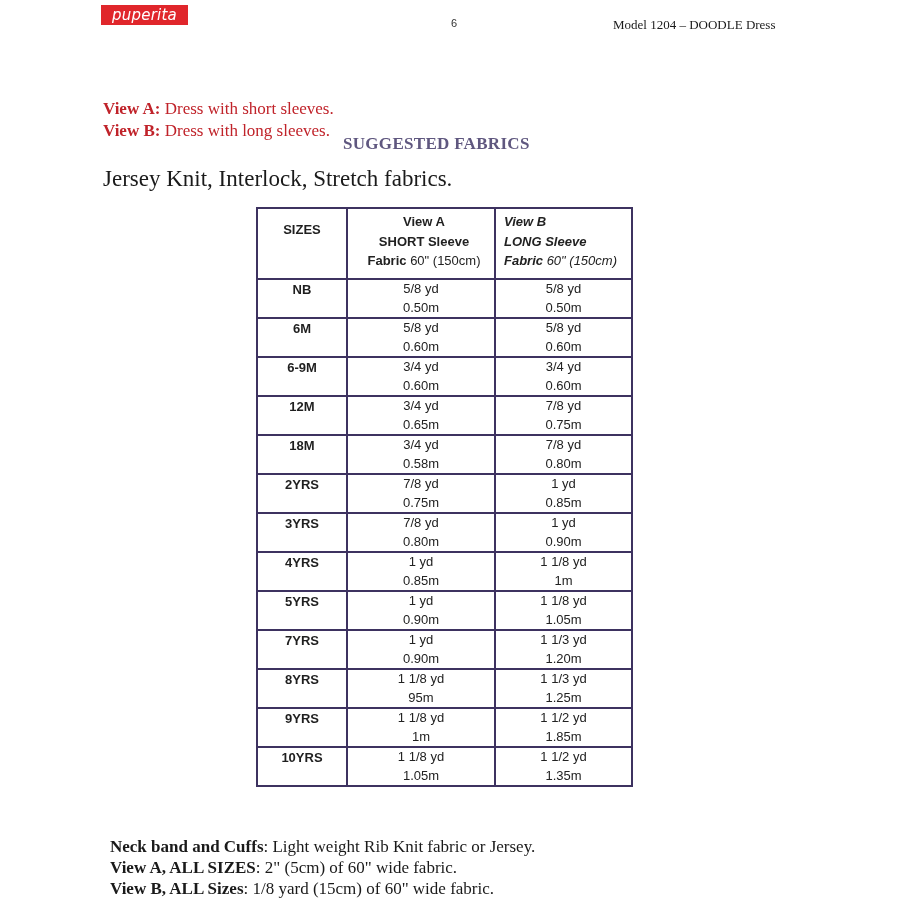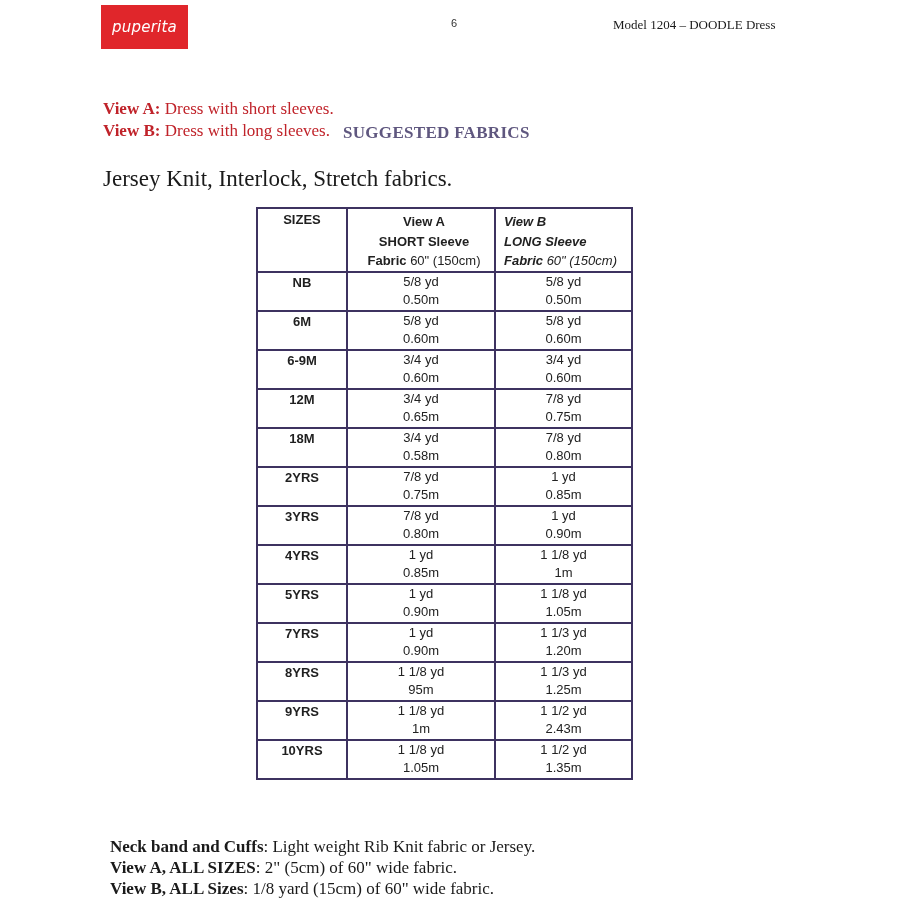--- a/index.html
+++ b/index.html
@@ -1,40 +1,40 @@
 <!DOCTYPE html>
 <html><head>
 <meta charset="utf-8">
 <style>
   html, body { margin: 0; padding: 0; background: #ffffff; }
   body { width: 900px; height: 900px; position: relative; overflow: hidden; font-family: "Liberation Serif", serif; color: #1a1a1a; }
 
-  .logo { position: absolute; left: 101px; top: 5px; width: 87px; height: 44px; background: #e0262b; display: flex; align-items: center; justify-content: center; }
+  .logo { position: absolute; left: 101px; top: 5px; width: 87px; height: 20px; background: #e0262b; display: flex; align-items: center; justify-content: center; }
   .logo span { color: #ffffff; font-family: "DejaVu Sans", sans-serif; font-size: 15px; font-style: italic; letter-spacing: 0.2px; }
 
   .page-num { position: absolute; left: 451px; top: 17px; font-family: "Liberation Sans", sans-serif; font-size: 11px; color: #333; }
   .model { position: absolute; left: 613px; top: 17px; font-size: 13px; color: #1a1a1a; }
 
   .views { position: absolute; left: 103px; top: 60px; font-size: 17px; line-height: 22px; color: #c0232a; margin-top: 38px; }
   .views b { font-weight: bold; }
 
-  .sugg { position: absolute; left: 343px; top: 123px; font-size: 17px; font-weight: bold; color: #5f577f; letter-spacing: 0.3px; }
+  .sugg { position: absolute; left: 343px; top: 134px; font-size: 17px; font-weight: bold; color: #5f577f; letter-spacing: 0.3px; }
   .fabrics { position: absolute; left: 103px; top: 166px; font-size: 23px; color: #1a1a1a; }
 
   table.sizes { position: absolute; left: 256px; top: 207px; border-collapse: collapse; font-family: "Liberation Sans", sans-serif; font-size: 13px; width: 377px; }
   table.sizes td { border: 2px solid #3d3260; padding: 0; vertical-align: top; }
   table.sizes td.c-size { width: 88px; text-align: center; font-weight: bold; color: #1f1f1f; }
   table.sizes td.c-a { width: 140px; text-align: center; color: #222; }
   table.sizes td.c-b { text-align: center; color: #222; }
   table.sizes tr.data td { height: 33px; }
   table.sizes tr.data td div { line-height: 18.5px; }
   table.sizes tr.data td.c-size div { padding-top: 1px; }
 
   .hdr td { height: 58px; }
-  .hdr .h-size { color: #c0232a; font-weight: bold; text-align: center; padding-top: 1px; line-height: 19px; }
+  .hdr .h-size { color: #c0232a; font-weight: bold; text-align: center; padding-top: 11px; line-height: 19px; }
   .hdr .h-a { color: #c0232a; font-weight: bold; text-align: center; padding-left: 6px !important; line-height: 19.5px; padding-top: 3px !important; }
   .hdr .h-b { color: #6a6295; font-weight: bold; text-align: left !important; padding-left: 8px !important; line-height: 19.5px; padding-top: 3px !important; font-style: italic; }
   .hdr .h-a .fab-light, .hdr .h-b .fab-light { font-weight: normal; }
 
   .notes { position: absolute; left: 110px; top: 836px; font-size: 17px; line-height: 21px; color: #1a1a1a; }
   .notes b { font-weight: bold; }
 </style>
 </head>
 <body>
 
@@ -213,21 +213,21 @@
       <tr class="data">
         <td class="c-size">
           <div>9YRS</div>
         </td>
         <td class="c-a">
           <div>1 1/8 yd</div>
           <div>1m</div>
         </td>
         <td class="c-b">
           <div>1 1/2 yd</div>
-          <div>2.43m</div>
+          <div>1.85m</div>
         </td>
       </tr>
       <tr class="data">
         <td class="c-size">
           <div>10YRS</div>
         </td>
         <td class="c-a">
           <div>1 1/8 yd</div>
           <div>1.05m</div>
         </td>

